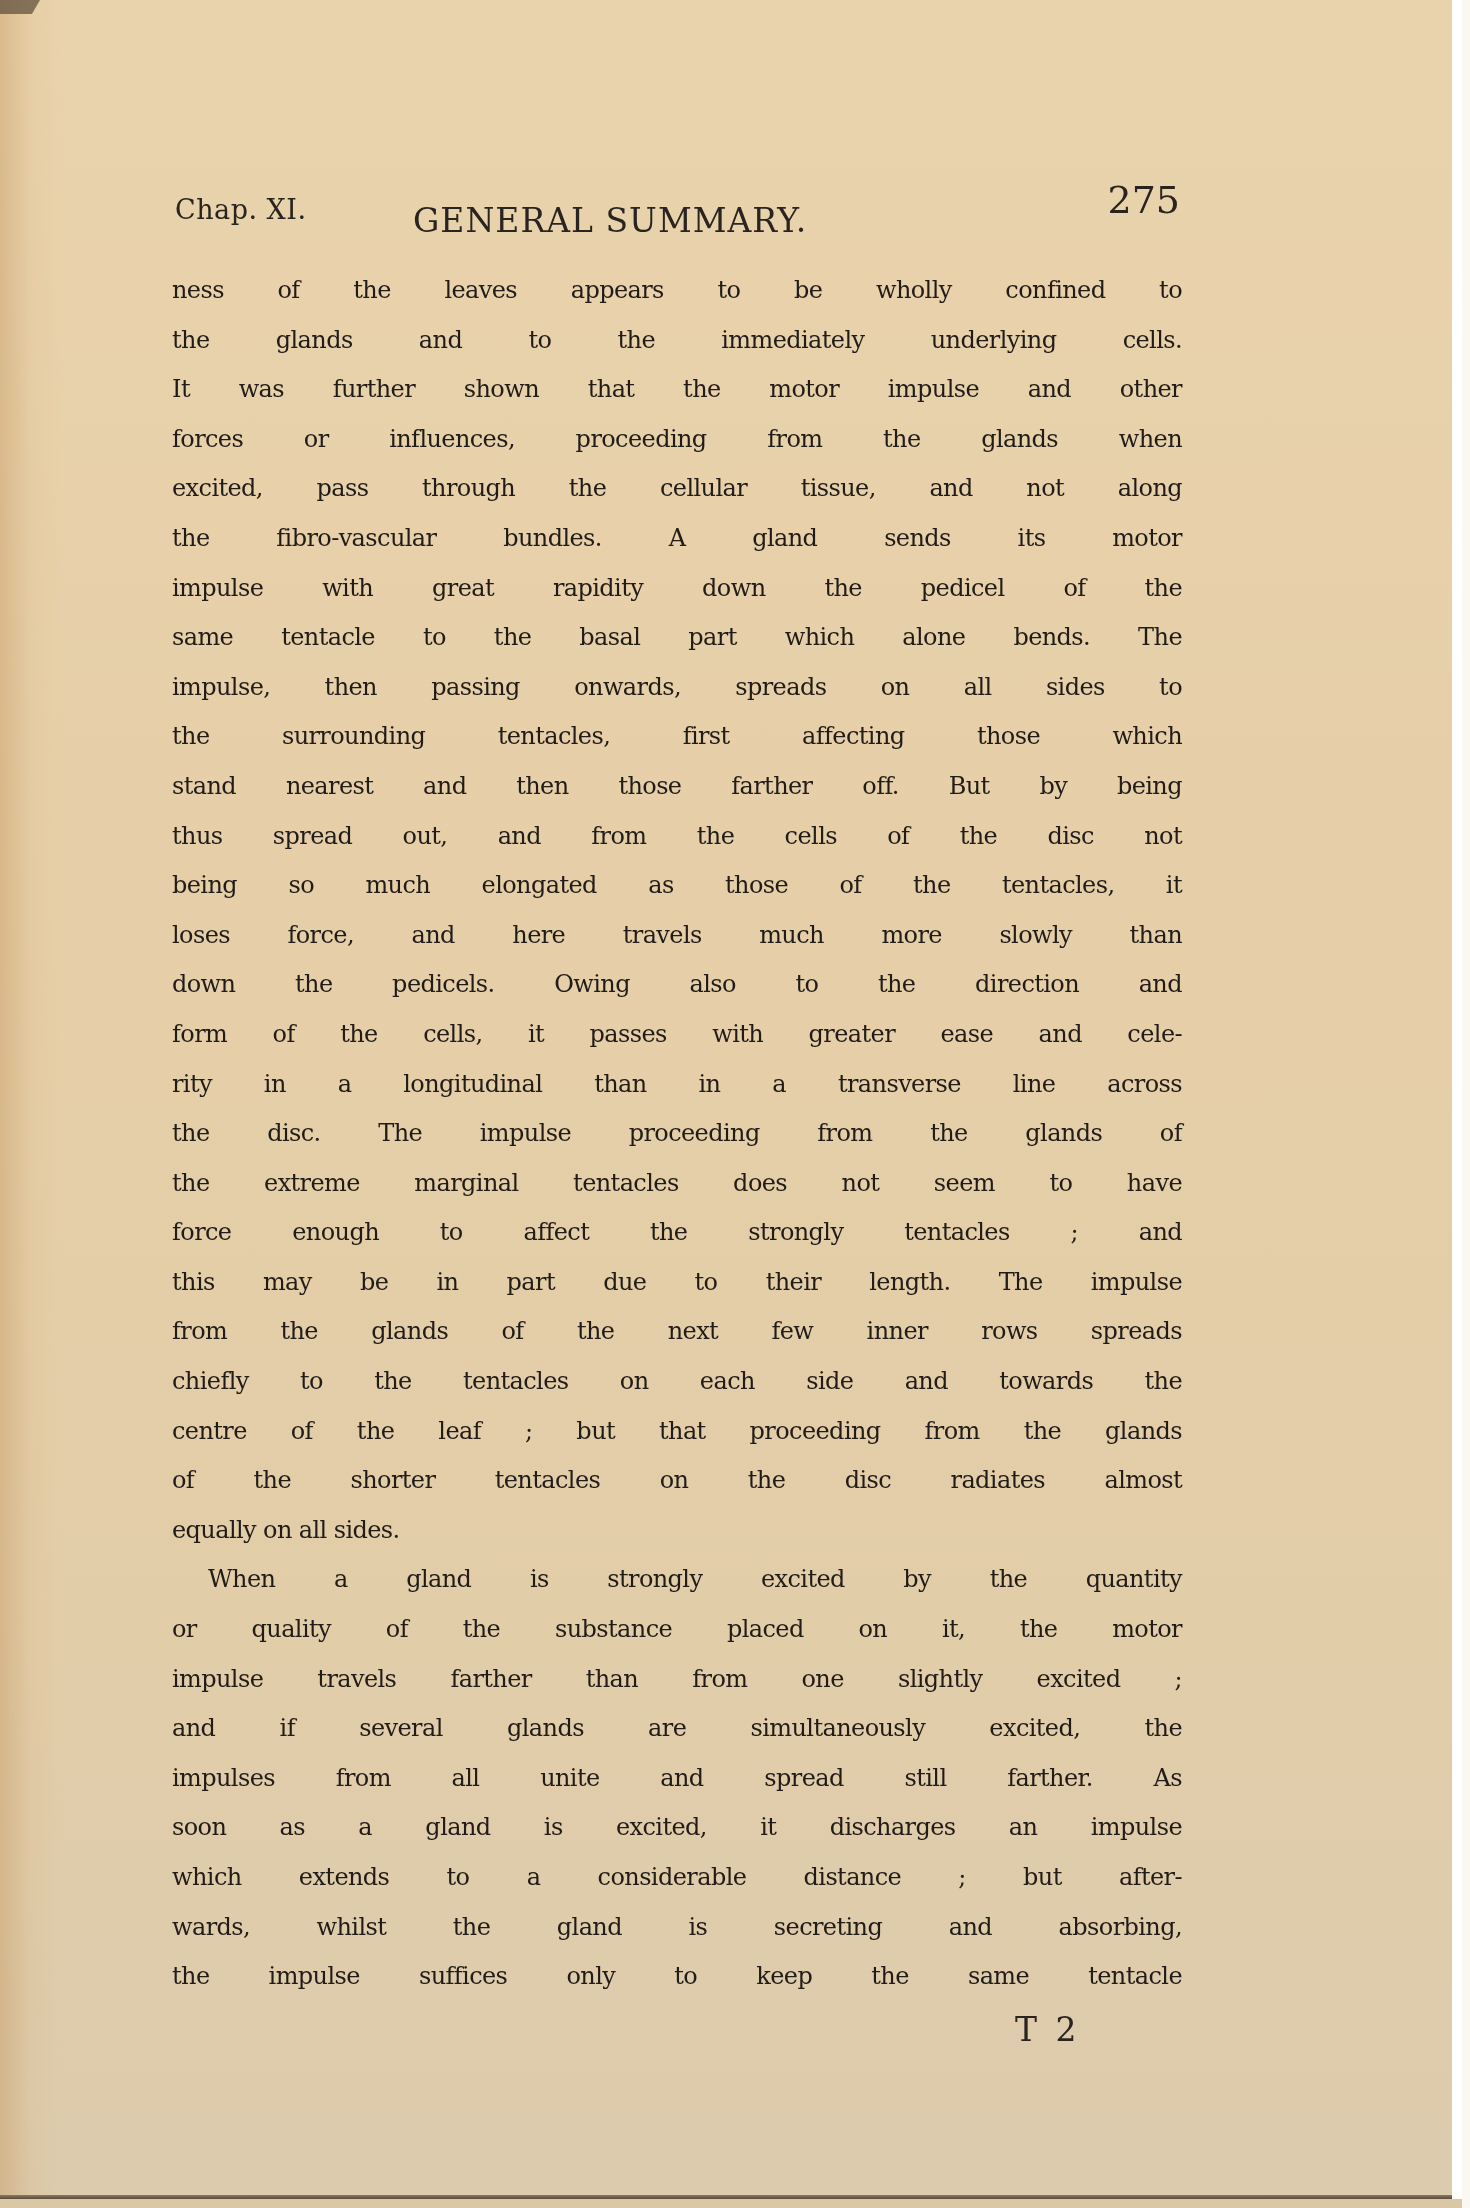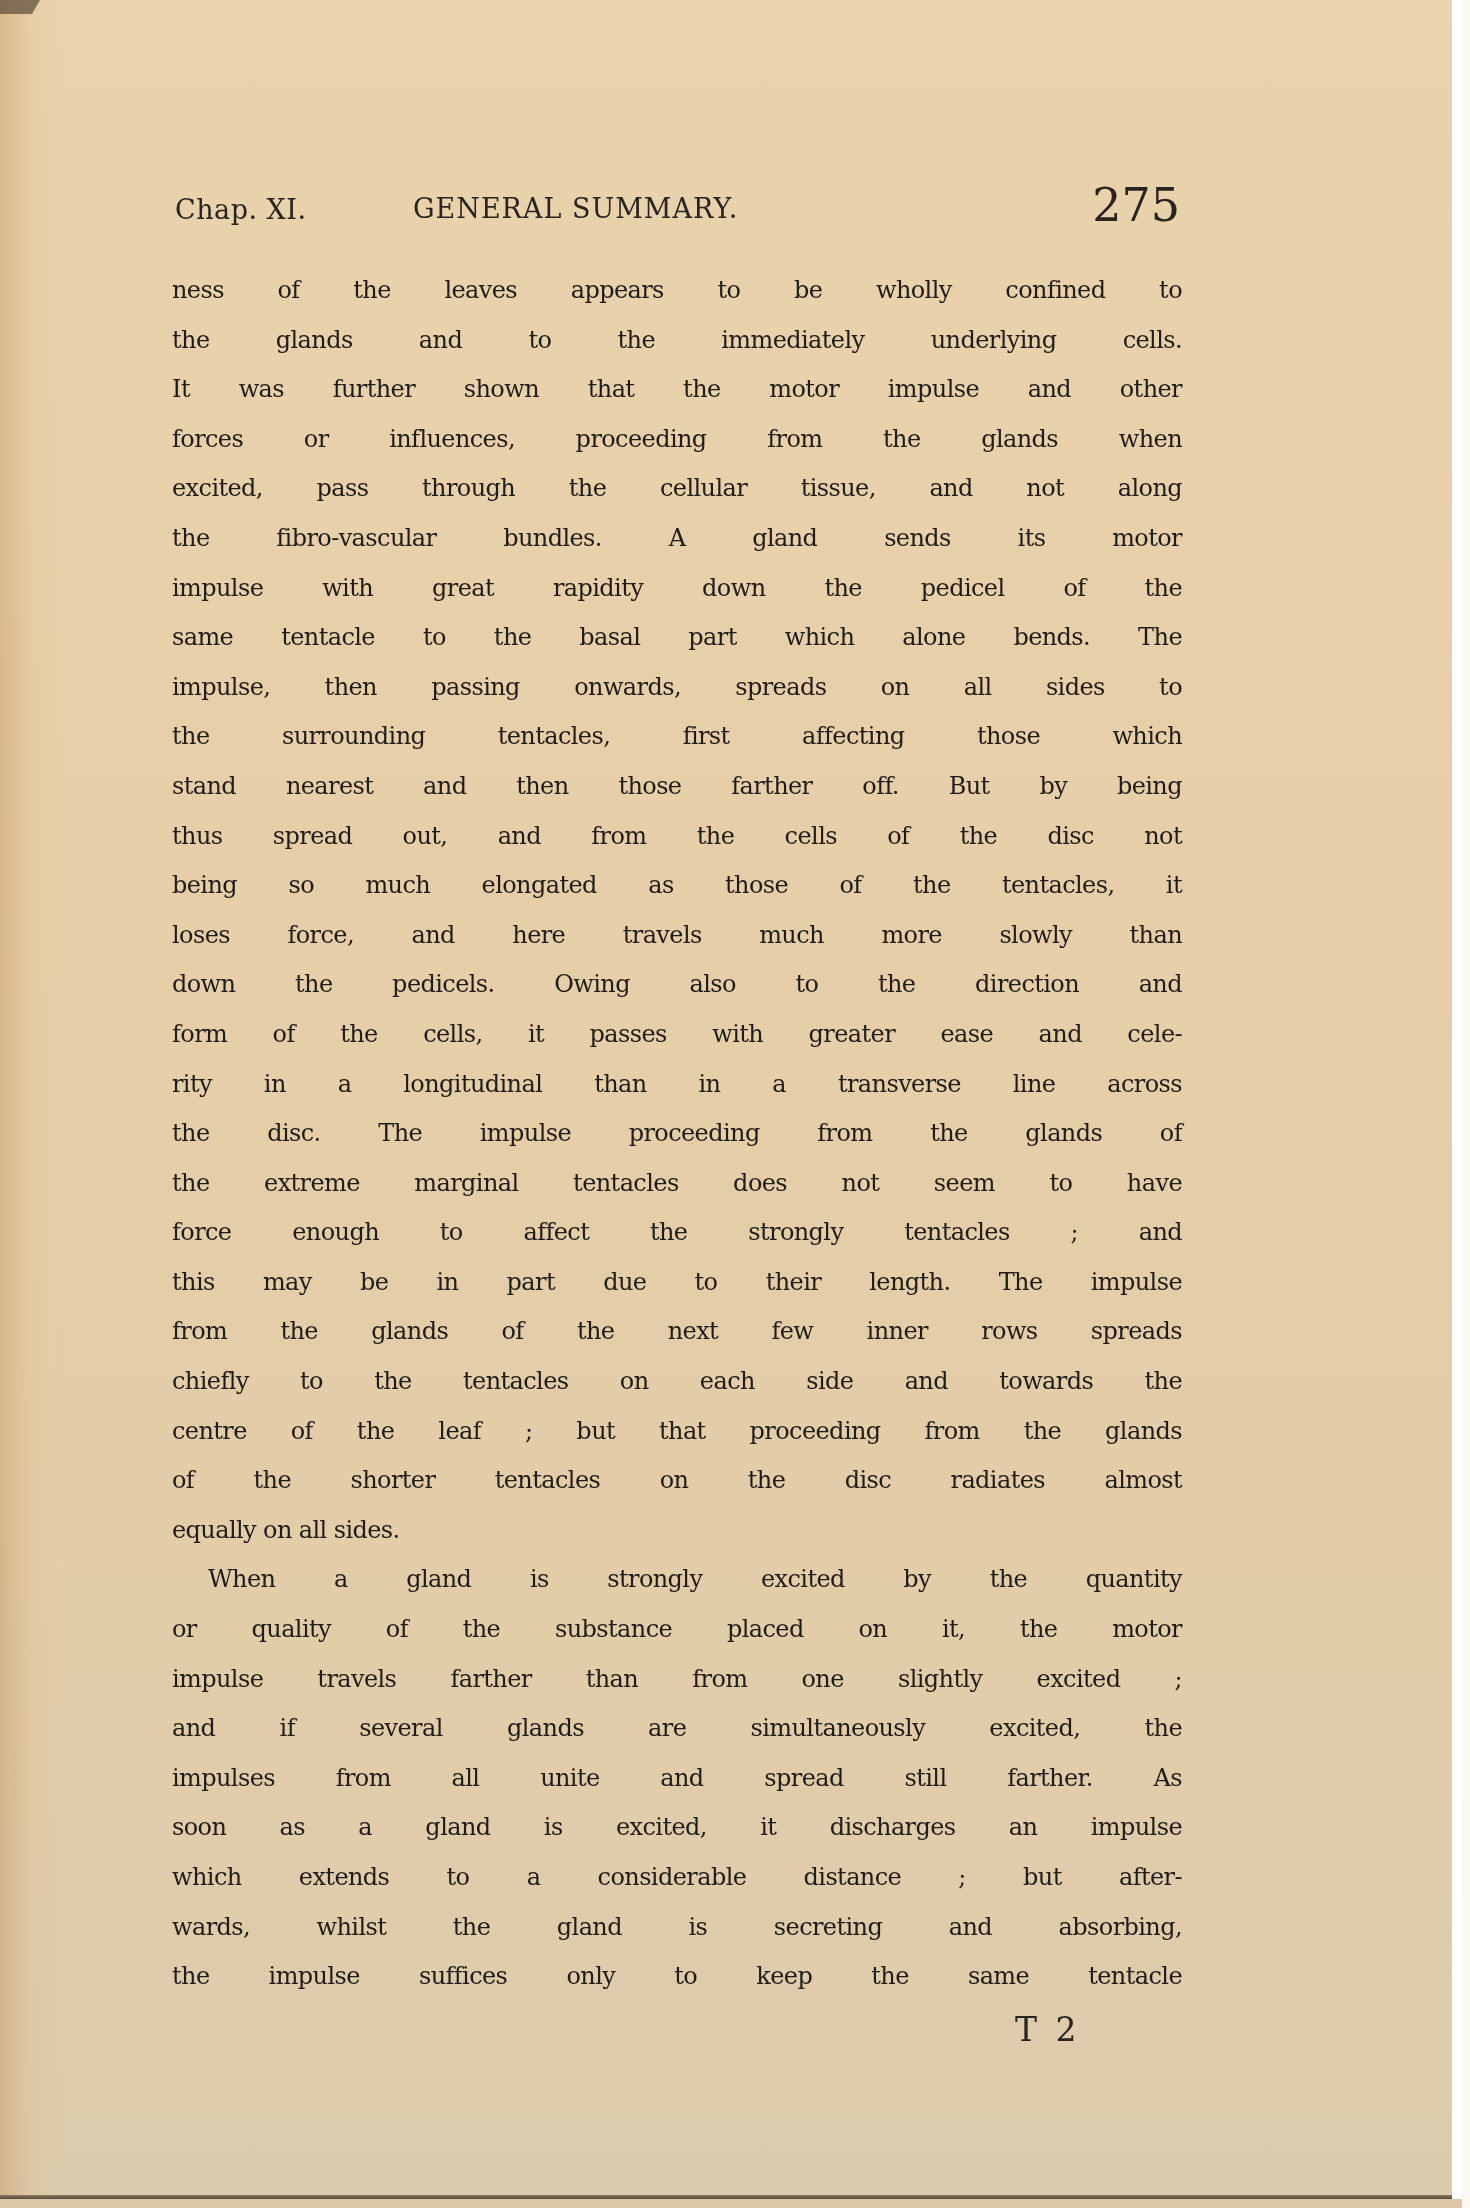--- a/index.html
+++ b/index.html
@@ -68,29 +68,29 @@
   .rh-chapter {
     position: absolute;
     left: 0;
     top: 16px;
     font-size: 27px;
     letter-spacing: 0.5px;
   }
   .rh-title {
     position: absolute;
     left: 238px;
-    top: 15px;
-    font-size: 27px;
+    top: 23px;
+    font-size: 33px;
     letter-spacing: 1px;
   }
   .rh-page {
     position: absolute;
     right: 0;
     top: 0;
-    font-size: 46px;
+    font-size: 38px;
   }
   .body-text {
     position: absolute;
     left: 172px;
     top: 266px;
     width: 1010px;
     font-family: "DejaVu Serif", serif;
     font-size: 24px;
     color: #221c18;
   }

